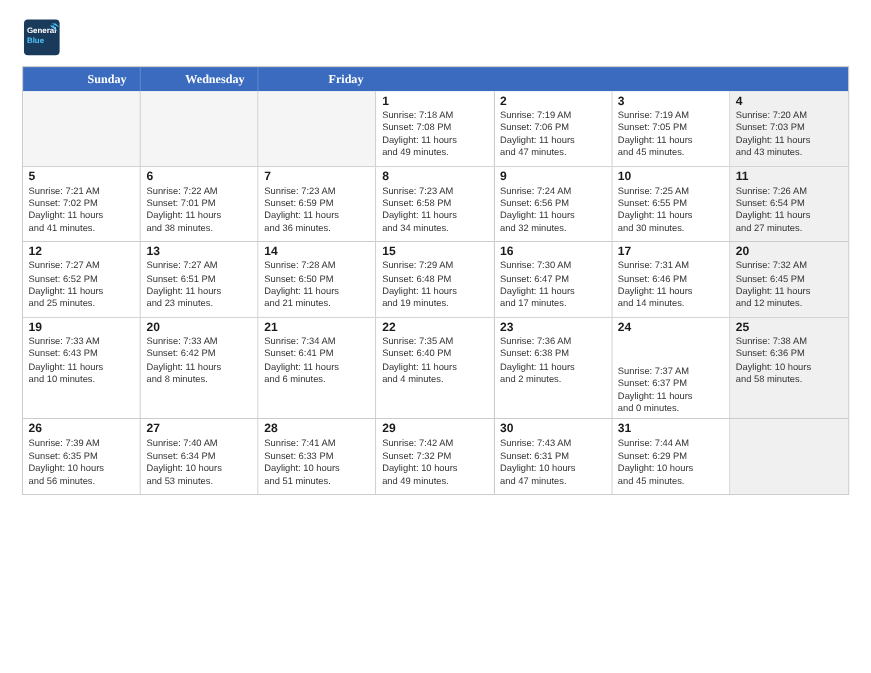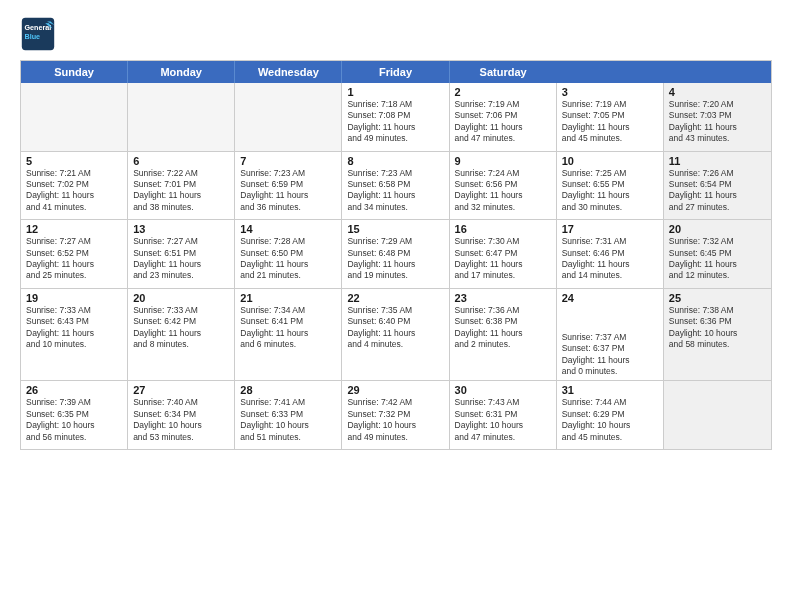--- a/index.html
+++ b/index.html
@@ -54,23 +54,24 @@
     }
     .cal-header {
       display: grid;
       grid-template-columns: repeat(7, 1fr);
       background: #3a6bbf;
     }
     .cal-header-cell {
       color: #fff;
       font-size: 11px;
       font-weight: bold;
-      padding: 5px 2px;
+      padding: 5px 12px;
       border-right: 1px solid #5a8ad0;
-      text-align: center;
+      text-align: right;
+      font-family: Liberation Serif, serif;
     }
     .cal-header-cell:last-child { border-right: none; }
     .cal-body {
       flex: 1;
       display: flex;
       flex-direction: column;
     }
     .cal-row {
       display: grid;
       grid-template-columns: repeat(7, 1fr);
@@ -123,24 +124,22 @@
     </div>
     <div class="title-block">
       <h1></h1>
       <h2></h2>
     </div>
   </div>
 
   <div class="calendar">
     <div class="cal-header" id="cal-header">
         <div class="cal-header-cell">Sunday</div>
-        <div class="cal-header-cell">Monday</div>
         <div class="cal-header-cell">Wednesday</div>
         <div class="cal-header-cell">Friday</div>
-        <div class="cal-header-cell">Saturday</div>
       </div>
     <div class="cal-body" id="cal-body">
         <div class="cal-row">
           <div class="cal-cell empty"></div>
           <div class="cal-cell empty"></div>
           <div class="cal-cell empty"></div>
           <div class="cal-cell">
             <span class="day-number">1</span>
             <div class="cell-text" style="white-space: pre-line;">Sunrise: 7:18 AM
 Sunset: 7:08 PM

